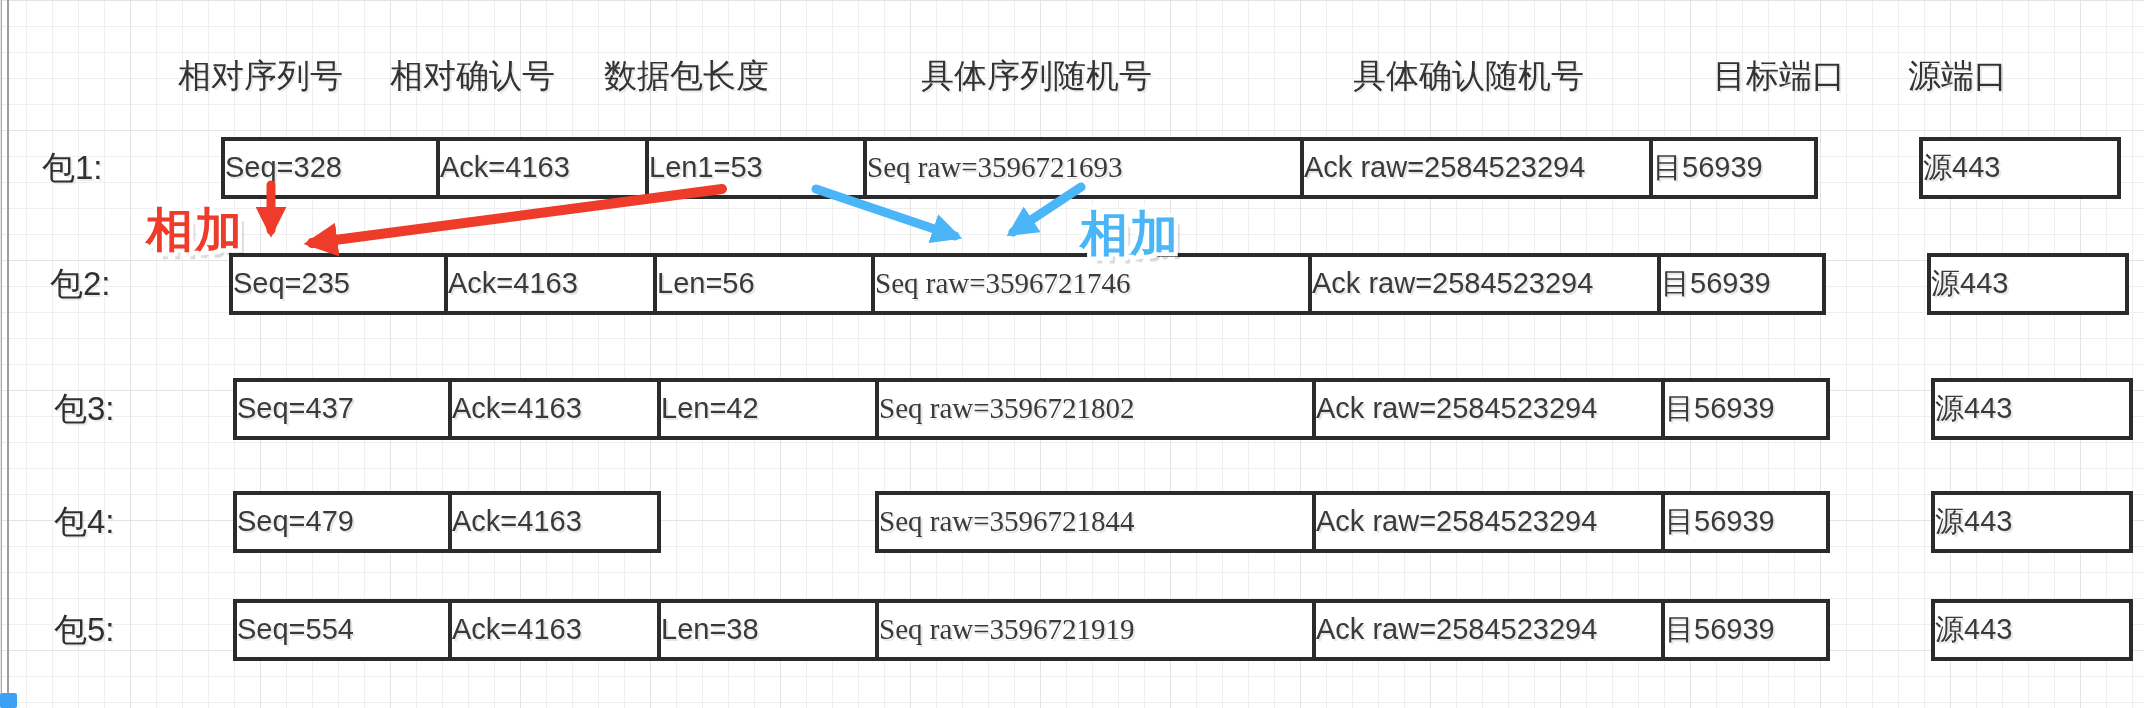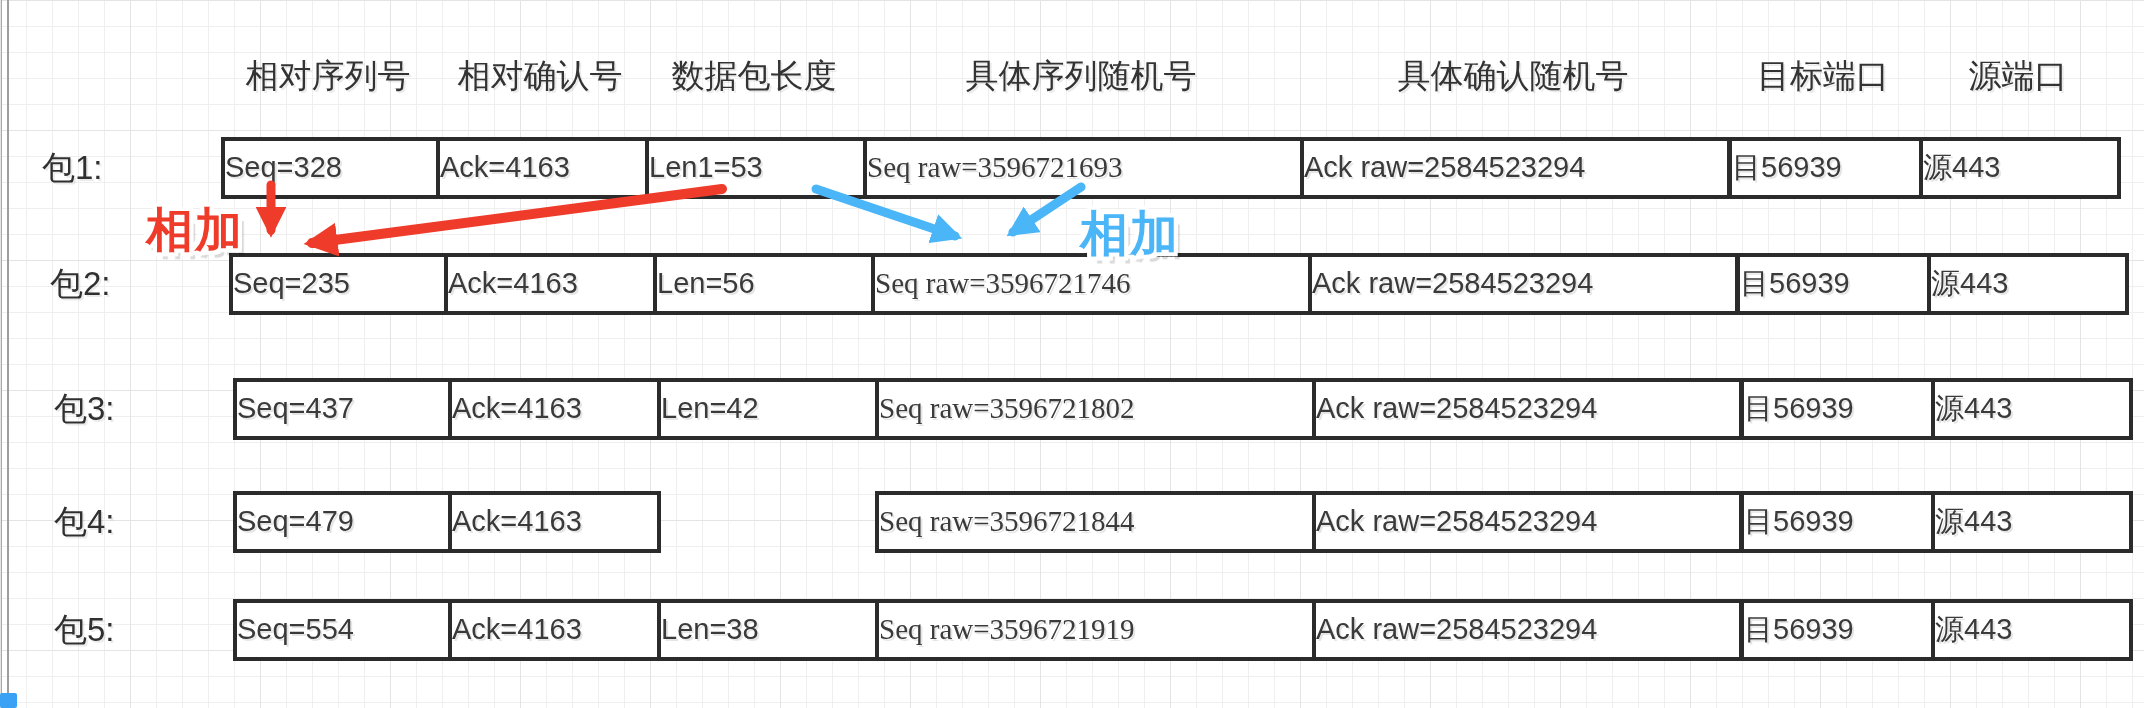--- a/index.html
+++ b/index.html
@@ -15,21 +15,21 @@
       linear-gradient(#efefef 1px, transparent 1px),
       linear-gradient(90deg, #efefef 1px, transparent 1px);
     background-size:130px 130px,130px 130px,26px 26px,26px 26px;
   }
   .edge-line-a{position:absolute;left:1px;top:0;width:1px;height:100%;background:#a8a8a8;}
   .edge-line-b{position:absolute;left:7px;top:0;width:2px;height:100%;background:#9d9d9d;}
   .corner-chip{position:absolute;left:0;top:693px;width:17px;height:15px;background:#3ba1f4;border-radius:2px;}
 
   .hdr{
     position:absolute;top:57px;height:38px;line-height:38px;
-    text-align:center;font-size:33px;color:#333;
+    text-align:left;font-size:33px;color:#333;
     text-shadow:2px 2px 0 rgba(0,0,0,0.08);
     white-space:nowrap;
   }
   .h1{left:178px;width:300px;}
   .h2{left:390px;width:300px;}
   .h3{left:604px;width:300px;}
   .h4{left:921px;width:320px;}
   .h5{left:1353px;width:320px;}
   .h6{left:1713px;width:220px;}
   .h7{left:1908px;width:220px;}
@@ -51,21 +51,21 @@
     border:4px solid #2b2b2b;background:#fff;
     text-align:left;line-height:53px;font-size:29px;color:#3a3a3a;
     white-space:nowrap;
     text-shadow:2px 2px 0 rgba(0,0,0,0.10);
   }
   .c1{left:221px;width:219px;}
   .c2{left:436px;width:213px;}
   .c3{left:645px;width:248px;}
   .c4{left:863px;width:441px;font-family:Liberation Serif, serif;}
   .c5{left:1300px;width:431px;}
-  .c6{left:1728px;width:196px;}
+  .c6{left:1649px;width:169px;}
   .c7{left:1919px;width:202px;}
 
   .arrow-layer{position:absolute;left:0;top:0;width:2144px;height:708px;pointer-events:none;}
 
   .add-label{
     position:absolute;font-weight:bold;white-space:nowrap;letter-spacing:2px;
   }
   .add-red{
     left:146px;top:199px;font-size:47px;color:#ee3b2a;
     text-shadow:

